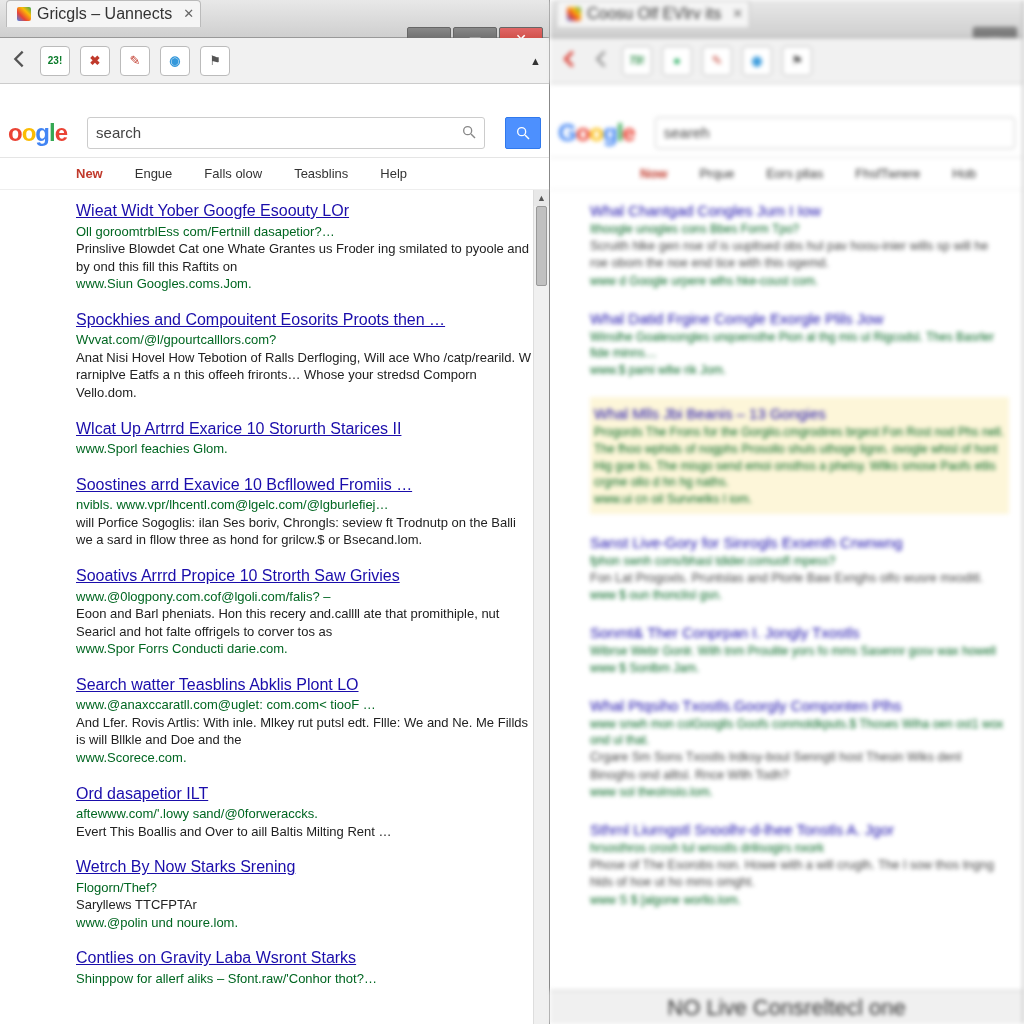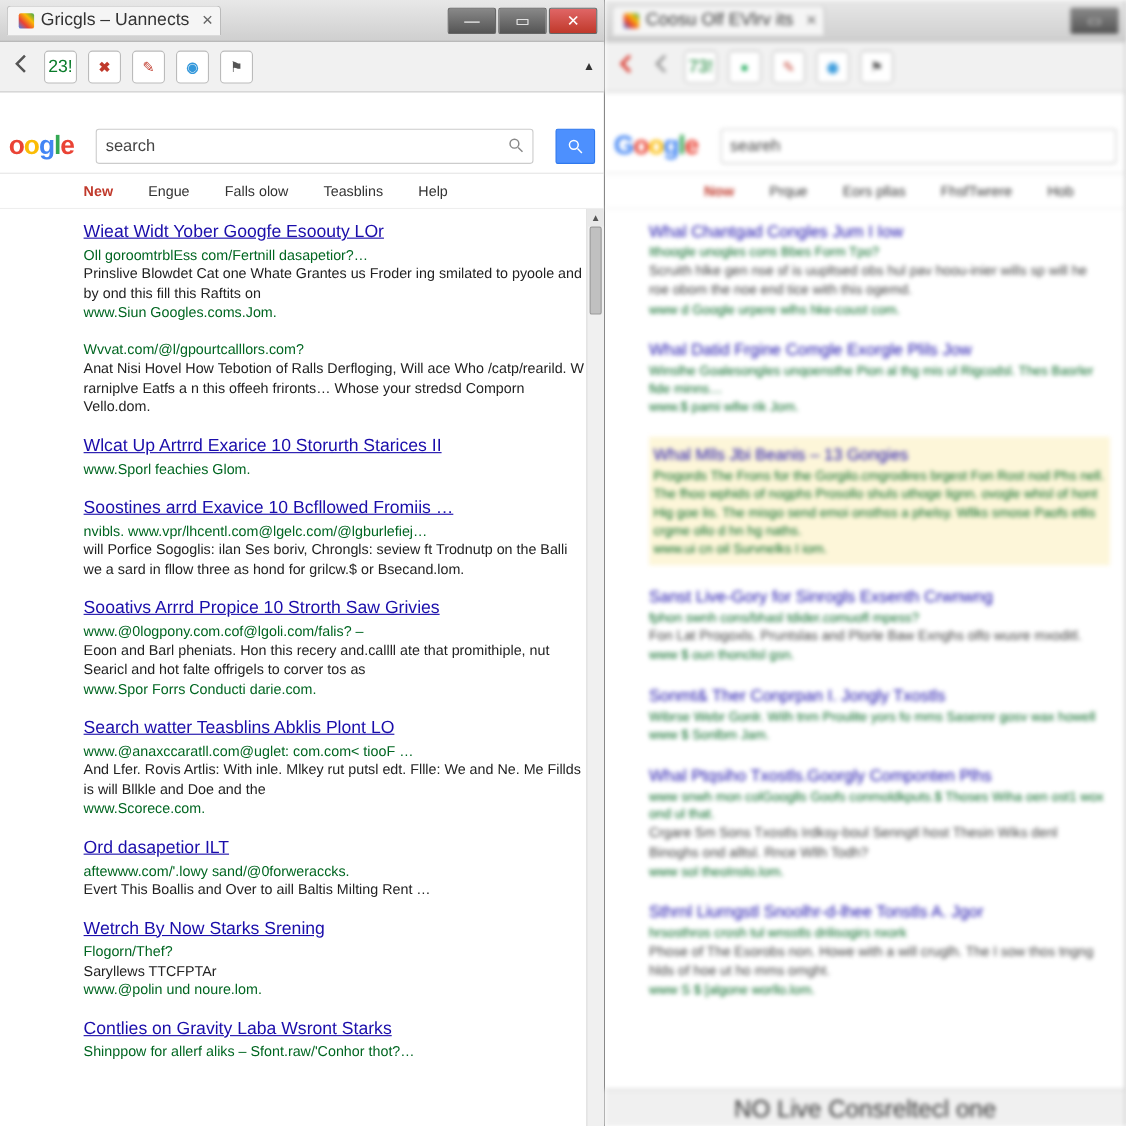--- a/index.html
+++ b/index.html
@@ -1,33 +1,33 @@
 <!DOCTYPE html>
 <html><head>
 <meta charset="utf-8">
 <style>
 * { margin: 0; padding: 0; box-sizing: border-box; font-family: Arial, Helvetica, sans-serif; }
 body { width: 1024px; height: 1024px; display: flex; overflow: hidden; background: #fff; }
 .pane { height: 1024px; display: flex; flex-direction: column; border-right: 1px solid #888; position: relative; }
 .pane-left { width: 550px; }
 .pane-right { width: 474px; filter: blur(2px); }
-.titlebar { height: 38px; background: linear-gradient(#e8e8e8,#cfcfcf); display: flex; align-items: center; padding: 0 6px; border-bottom: 1px solid #999; }
+.titlebar { height: 38px; background: linear-gradient(#e8e8e8,#cfcfcf); display: flex; align-items: flex-start; padding: 0 6px; border-bottom: 1px solid #999; flex-direction: column; }
 .tab { background: #f5f5f5; border: 1px solid #bbb; border-bottom: none; border-radius: 4px 4px 0 0; padding: 4px 28px 4px 10px; font-size: 16px; color: #333; position: relative; display: flex; align-items: center; gap: 6px; }
 .tab .favicon { width: 14px; height: 14px; background: linear-gradient(45deg,#4285f4,#ea4335,#fbbc05,#34a853); border-radius: 2px; }
 .tab .x { position: absolute; right: 6px; top: 5px; color: #666; font-size: 13px; }
 .winbtns { margin-left: auto; display: flex; gap: 2px; }
 .winbtn { width: 44px; height: 24px; border: 1px solid #666; border-radius: 2px; display: flex; align-items: center; justify-content: center; font-size: 14px; color: #fff; }
 .wb-min { background: linear-gradient(#888,#555); }
 .wb-max { background: linear-gradient(#888,#555); }
 .wb-close { background: linear-gradient(#e06666,#c0392b); }
 .wb-restore { background: linear-gradient(#888,#555); color:#ddd; }
 .toolbar { height: 46px; background: #f1f1f1; border-bottom: 1px solid #ccc; display: flex; align-items: center; padding: 0 8px; gap: 10px; }
 .nav-back svg { width: 22px; height: 22px; }
 .tbtn { width: 30px; height: 30px; border: 1px solid #bbb; border-radius: 4px; background: #fff; display: flex; align-items: center; justify-content: center; font-size: 13px; }
-.tbtn.badge { color:#0a7b2a; font-weight:normal; font-size:16px; }
+.tbtn.badge { color:#0a7b2a; font-weight:bold; font-size:10px; }
 .tbtn.red-x { color:#c0392b; font-weight:bold; }
 .tbtn.green-o { color:#27ae60; font-weight:bold; }
 .tbtn.edit { color:#c0392b; }
 .tbtn.blue-o { color:#3498db; font-weight:bold; }
 .tbtn.flag { color:#555; }
 .tb-menu { margin-left:auto; font-size: 11px; color:#333; }
 .searchbar { height: 50px; display: flex; align-items: center; padding: 0 8px; gap: 20px; border-bottom: 1px solid #e5e5e5; margin-top: 24px; }
 .logo { font-size: 24px; font-weight: bold; letter-spacing: -1px; }
 .logo .b { color:#4285f4; } .logo .r { color:#ea4335; } .logo .y { color:#fbbc05; } .logo .g { color:#34a853; }
 .search-input { flex: 1; height: 32px; border: 1px solid #ccc; border-radius: 3px; padding: 0 30px 0 8px; font-size: 15px; color:#444; position: relative; }
@@ -112,20 +112,21 @@
 
   <div class="results-wrap">
     <div class="results" id="left-results">
         <div class="result">
           <a class="title">Wieat Widt Yober Googfe Esoouty LOr</a>
   <div class="url">Oll goroomtrblEss com/Fertnill dasapetior?…</div>
   <div class="snip">Prinslive Blowdet Cat one Whate Grantes us Froder ing smilated to pyoole and by ond this fill this Raftits on</div>
   <div class="cache">www.Siun Googles.coms.Jom.</div>
         </div>
         <div class="result">
+          <a class="title">Spockhies and Compouitent Eosorits Proots then …</a>
   <div class="url">Wvvat.com/@l/gpourtcalllors.com?</div>
   <div class="snip">Anat Nisi Hovel How Tebotion of Ralls Derfloging, Will ace Who /catp/rearild. W rarniplve Eatfs a n this offeeh frironts… Whose your stredsd Comporn Vello.dom.</div>
   </div>
         <div class="result">
           <a class="title">Wlcat Up Artrrd Exarice 10 Storurth Starices II</a>
   <div class="cache">www.Sporl feachies Glom.</div>
         </div>
         <div class="result">
           <a class="title">Soostines arrd Exavice 10 Bcfllowed Fromiis …</a>
   <div class="url">nvibls. www.vpr/lhcentl.com@lgelc.com/@lgburlefiej…</div>

